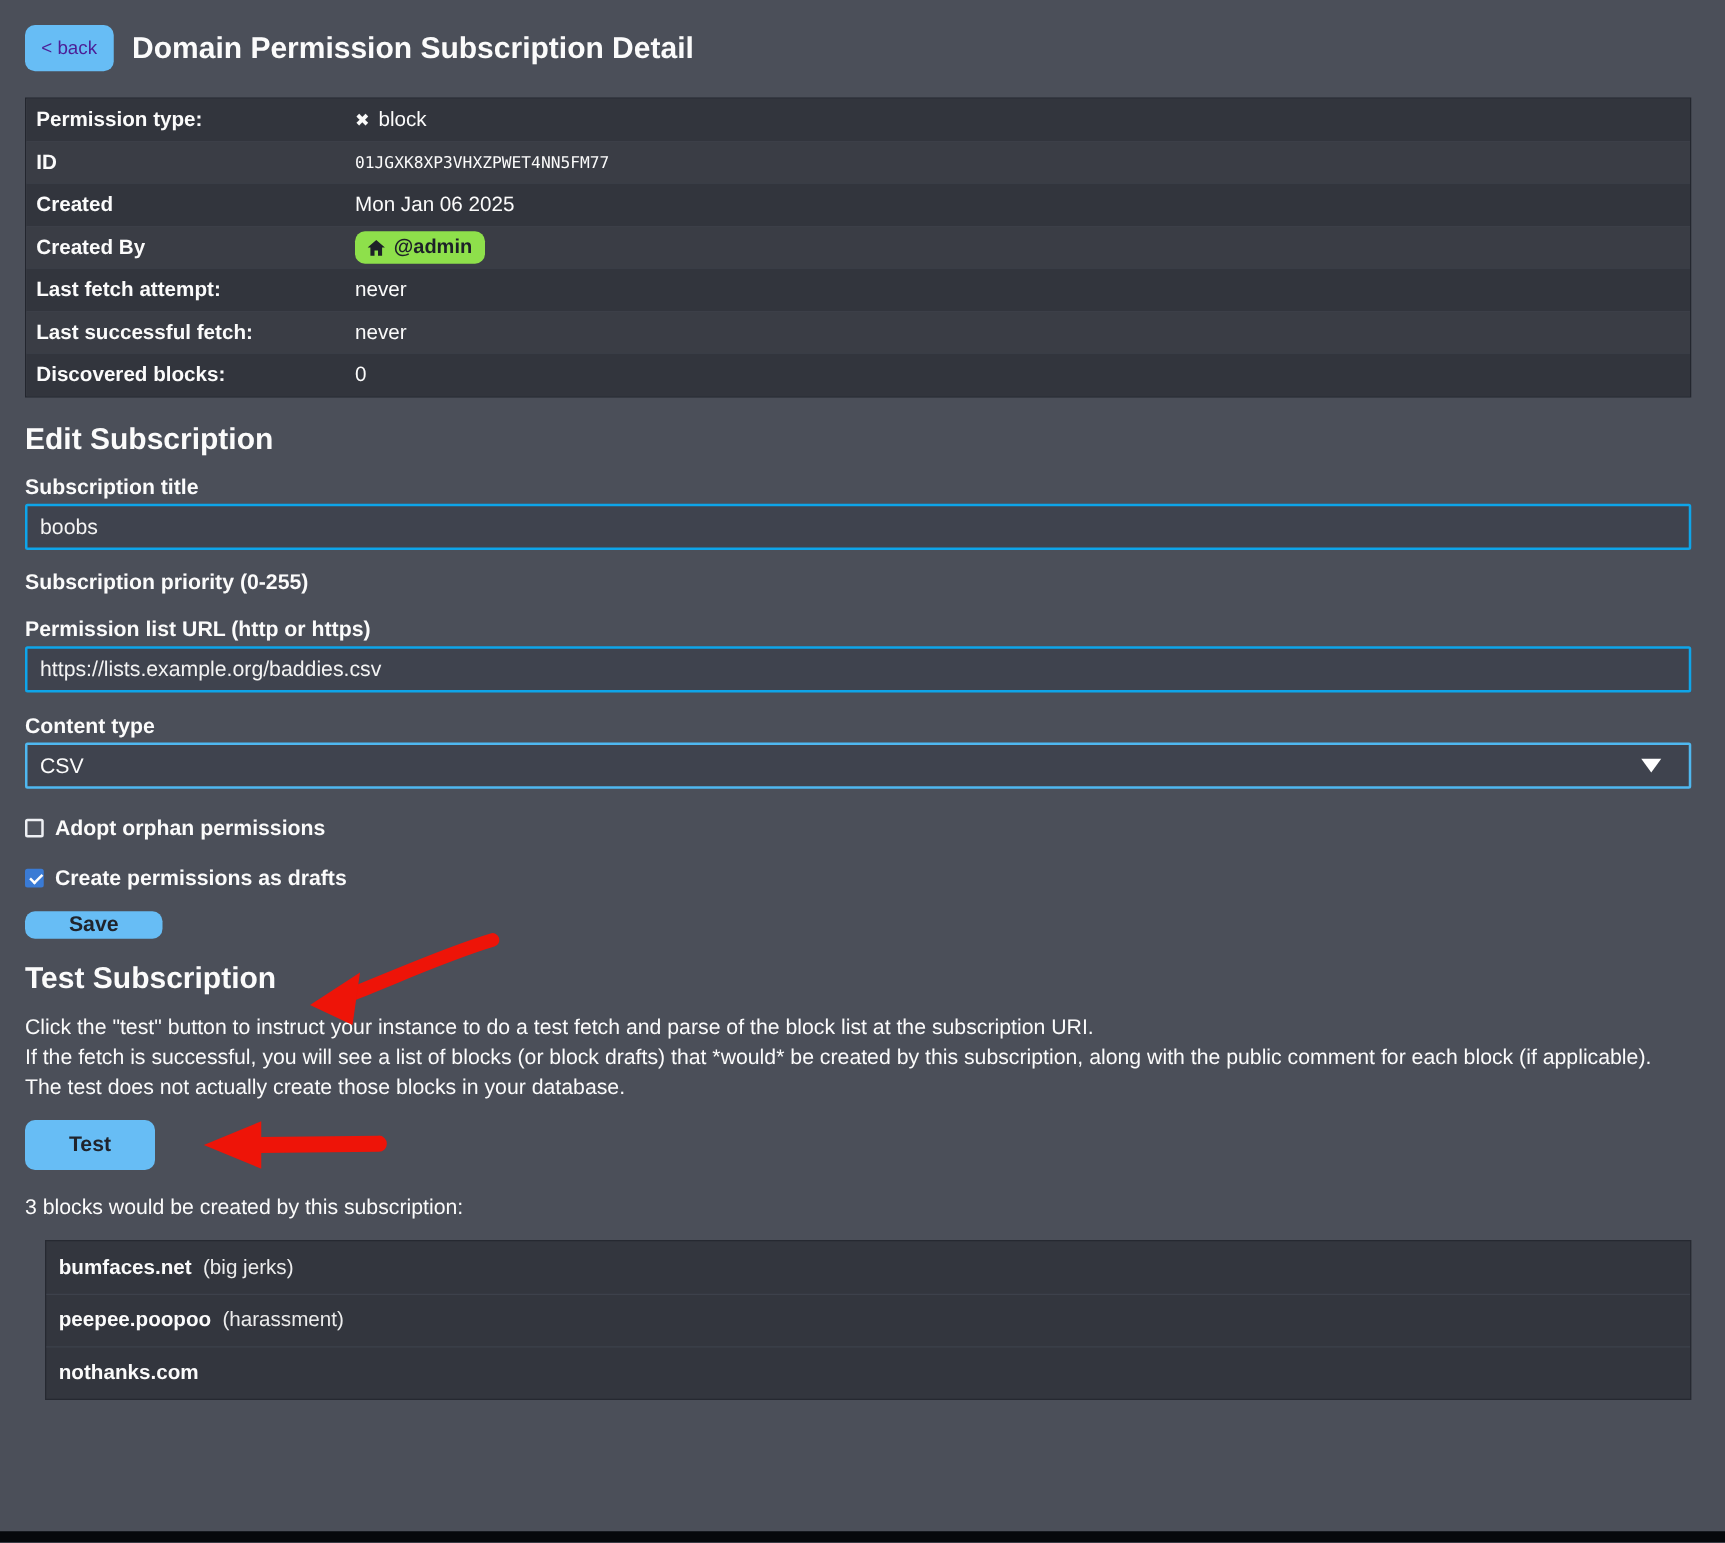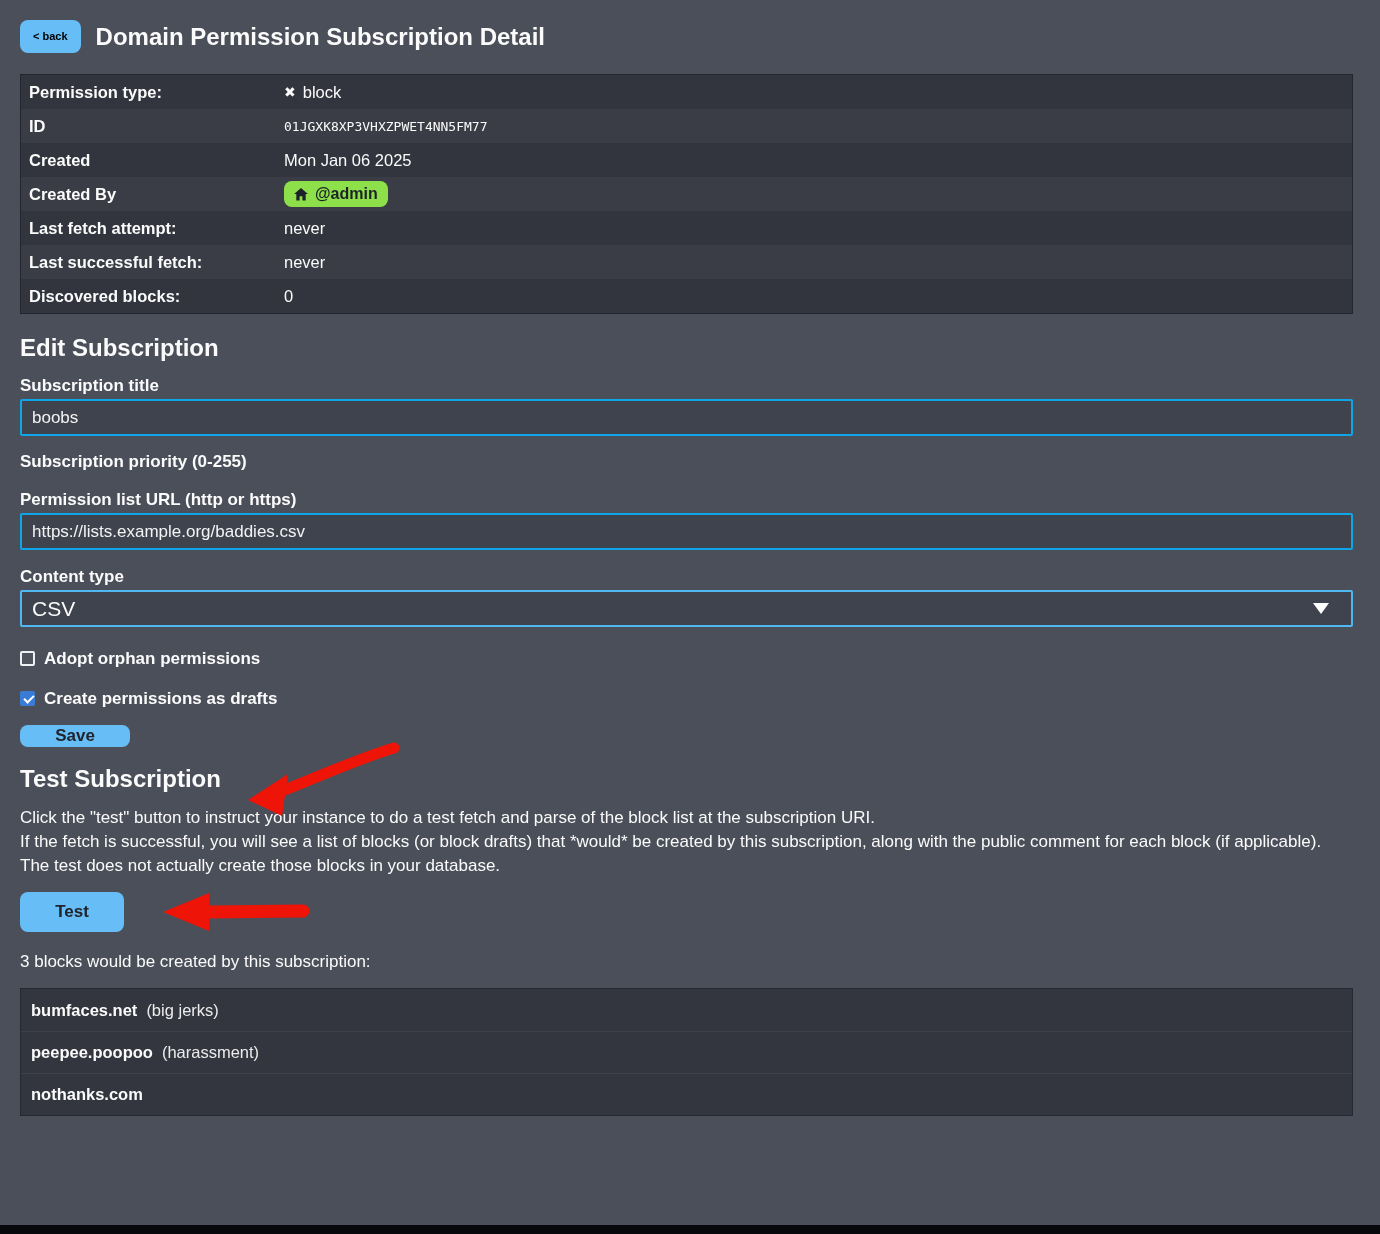--- a/index.html
+++ b/index.html
@@ -3,21 +3,21 @@
 <meta charset="utf-8">
 <style>
   * { box-sizing: border-box; }
   body { margin:0; background:#4b4f59; color:#fbfbfb;
          font-family:"Liberation Sans","DejaVu Sans",sans-serif; }
   .page { position:relative; width:1380px; height:1234px; overflow:hidden; }
   .content { padding:20px 27px 0 20px; }
 
   
   .header { display:flex; align-items:center; gap:15px; }
-  .back-btn { background:#67bdf5; color:#000000; font-weight:bold; font-size:11px;
+  .back-btn { background:#67bdf5; color:#4c1d95; font-weight:normal; font-size:15px;
               padding:11px 13px; border-radius:8px; border:none; cursor:pointer;
               font-family:inherit; line-height:1; }
   .page-title { font-size:24px; font-weight:bold; margin:0; }
 
   
   .info-table { margin-top:21px; border:1px solid #23262e; }
   .info-row { display:flex; align-items:center; min-height:34px; font-size:16.5px; }
   .info-row:nth-child(odd) { background:#32353d; }
   .info-row:nth-child(even) { background:#3a3d45; }
   .info-label { width:263px; font-weight:bold; padding-left:8px; flex-shrink:0; }
@@ -37,21 +37,21 @@
                 font-size:17px; padding:0 10px; font-family:inherit; outline:none; }
   .num-wrap { position:relative; }
   .spinner { position:absolute; right:7px; top:6px; width:21px; height:25px;
              background:#e3e3e9; border-radius:3px; display:flex; flex-direction:column;
              align-items:center; justify-content:center; gap:3px; cursor:pointer; }
   .chev { width:7px; height:7px; border-left:2px solid #5a5e68; border-top:2px solid #5a5e68; }
   .chev.up { transform:rotate(45deg) translate(1px,1px); }
   .chev.down { transform:rotate(225deg) translate(1px,1px); }
   .select-box { position:relative; height:37px; background:#3f434e; border:2px solid #4fb8f0;
                 border-radius:2px; display:flex; align-items:center; padding:0 10px;
-                font-size:21px; cursor:pointer; }
+                font-size:17px; cursor:pointer; }
   .select-arrow { position:absolute; right:22px; top:11px; width:0; height:0;
                   border-left:8px solid transparent; border-right:8px solid transparent;
                   border-top:11px solid #ffffff; }
 
   .check-row { display:flex; align-items:center; gap:9px; font-size:17px;
                font-weight:bold; line-height:17px; }
   .checkbox { width:15px; height:15px; background:#50545e; border:2px solid #eef0f4;
               border-radius:2px; position:relative; flex-shrink:0; cursor:pointer; }
   .checkbox.checked { background:#3a7bd5; border-color:#3a7bd5; }
   .checkbox.checked::after { content:""; position:absolute; left:2px; top:2px; width:8px;
@@ -61,21 +61,21 @@
 
   .btn { background:#67bdf5; color:#20242c; font-weight:bold; font-size:17px;
          border:none; border-radius:8px; height:22px; cursor:pointer;
          font-family:inherit; }
   .save-btn { width:110px; }
   .test-btn { width:104px; height:40px; }
 
   .desc { font-size:17px; line-height:24px; }
   .summary { font-size:17px; }
 
-  .block-list { border:1px solid #262931; background:#33363e; }
+  .block-list { border:1px solid #262931; background:#33363e;margin-left:16px; }
   .block-row { height:42px; display:flex; align-items:center; padding-left:10px;
                font-size:16.5px; }
   .block-row + .block-row { border-top:1px solid #3d414b; }
   .block-domain { font-weight:bold; }
   .block-comment { margin-left:9px; color:#ececec; }
 
   .rel { position:relative; }
   .arrow-svg { position:absolute; pointer-events:none; }
   .bottom-bar { position:absolute; left:0; right:0; bottom:0; height:9px; background:#06080c; }
 </style>

